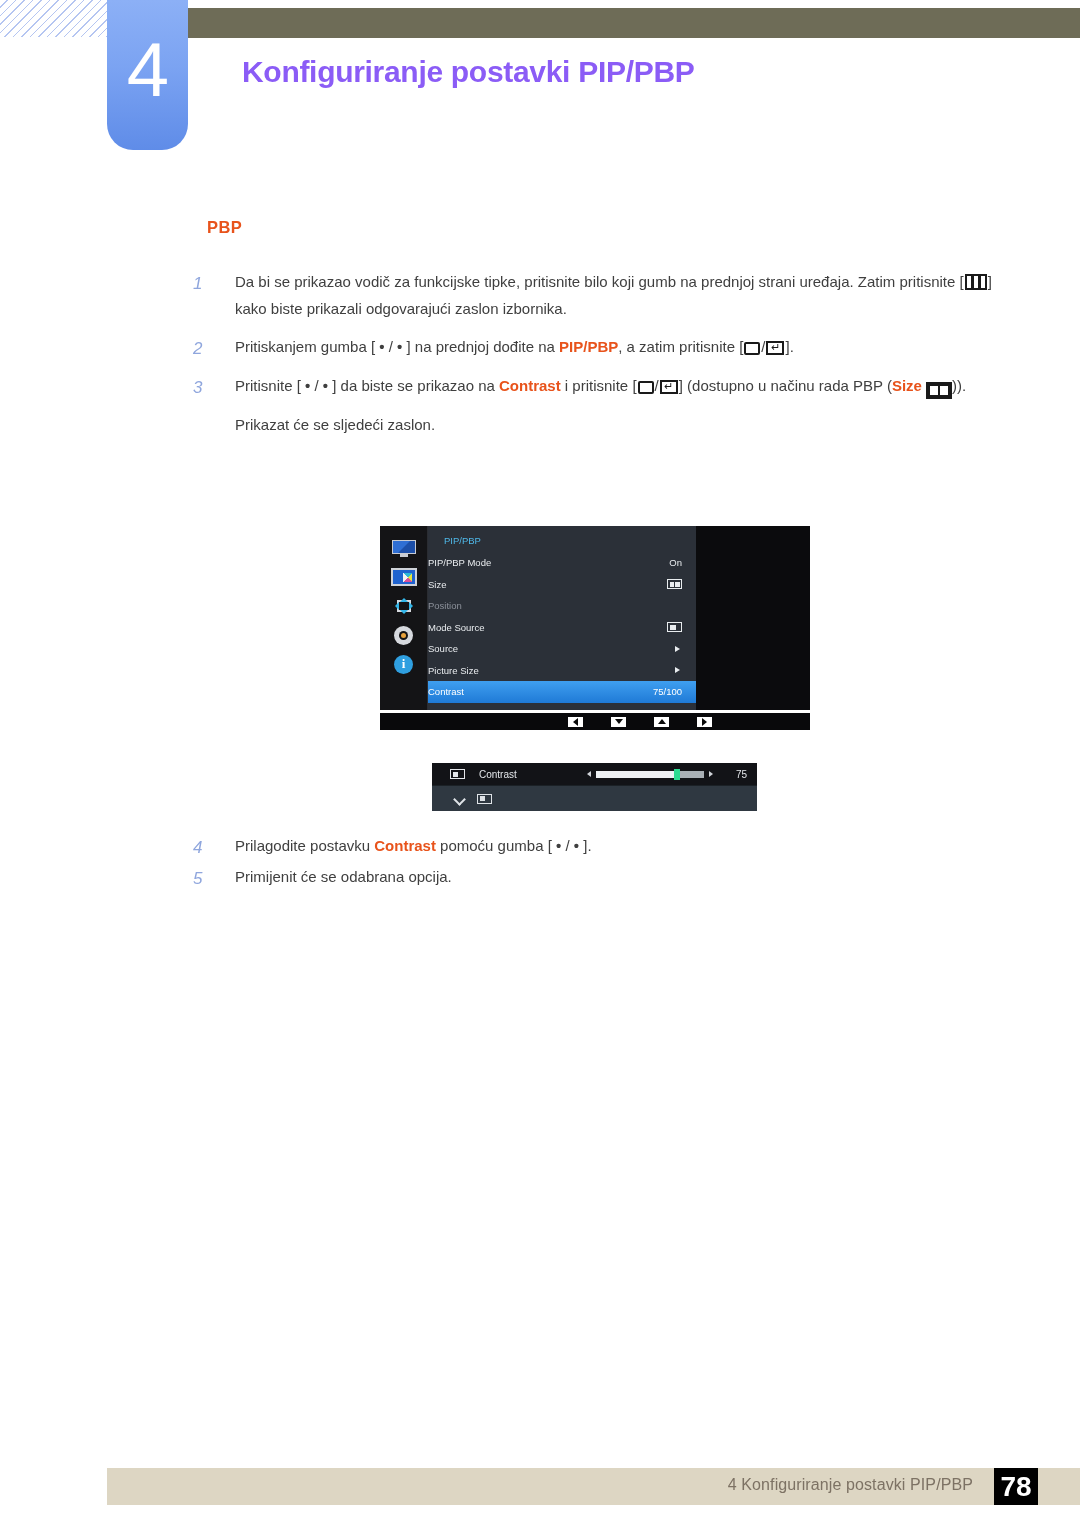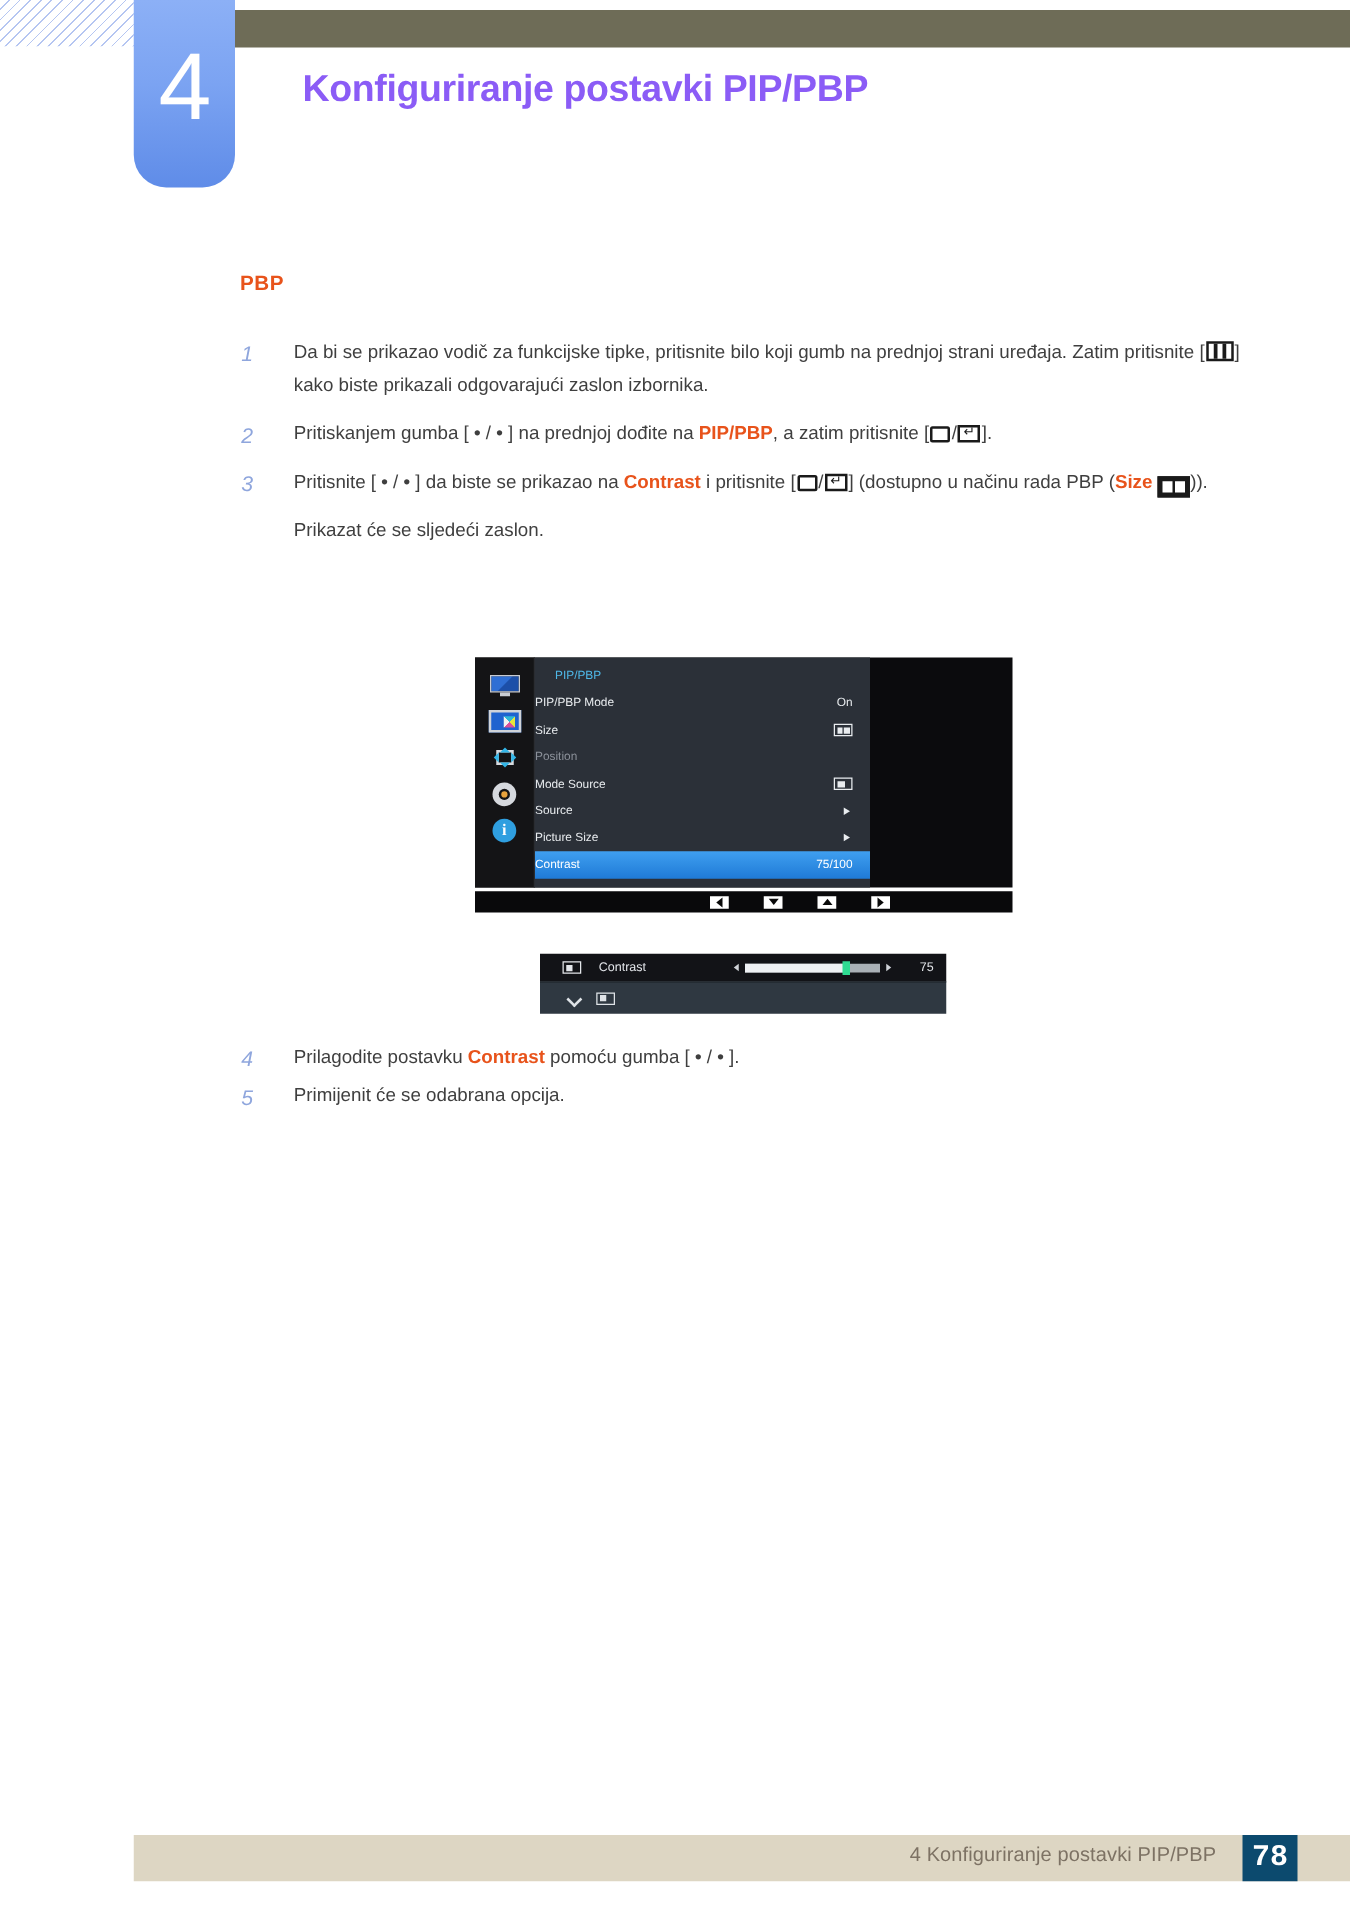--- a/index.html
+++ b/index.html
@@ -69,21 +69,21 @@
     position: absolute;
     left: 191px;
     top: 218px;
     width: 820px;
   }
   .sec-title {
     font-size: 16.5px;
     font-weight: bold;
     color: #e8531b;
     letter-spacing: 0.4px;
-    margin: 0 0 32px 1px;
+    margin: 0 0 32px 16px;
   }
   .lead {
     font-size: 15px;
     color: #3f3f3f;
     margin: 0 0 30px 0;
   }
 
   ol.steps {
     list-style: none;
     margin: 0;
@@ -460,28 +460,27 @@
     font-size: 16px;
     color: #7d7264;
     letter-spacing: 0.1px;
   }
   .footer-page {
     position: absolute;
     right: 42px;
     bottom: 22px;
     width: 44px;
     height: 37px;
-    background: #0c4a6e;
+    background: #000000;
     color: #ffffff;
-    font-size: 24px;
+    font-size: 28px;
     font-weight: bold;
     display: flex;
     align-items: center;
     justify-content: center;
-    font-family: Liberation Mono, monospace;
   }
 </style>
 </head>
 <body>
 
 <div class="hatch"></div>
 <div class="olive-bar"></div>
 <div class="chap-badge">
   <span class="chap-num">4</span>
 </div>

